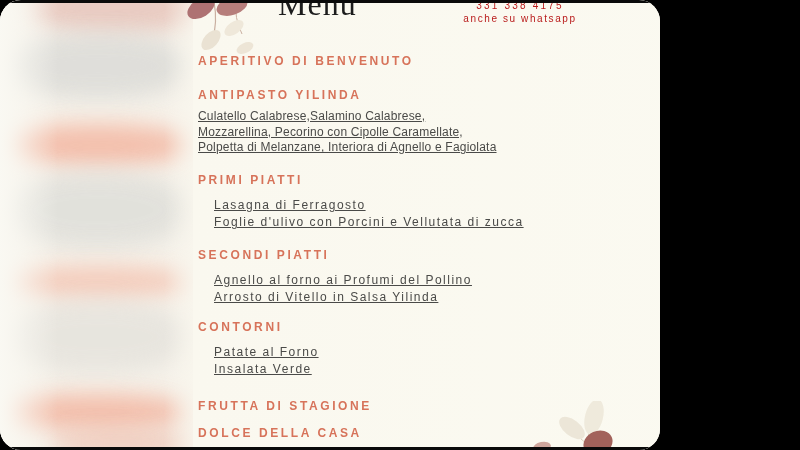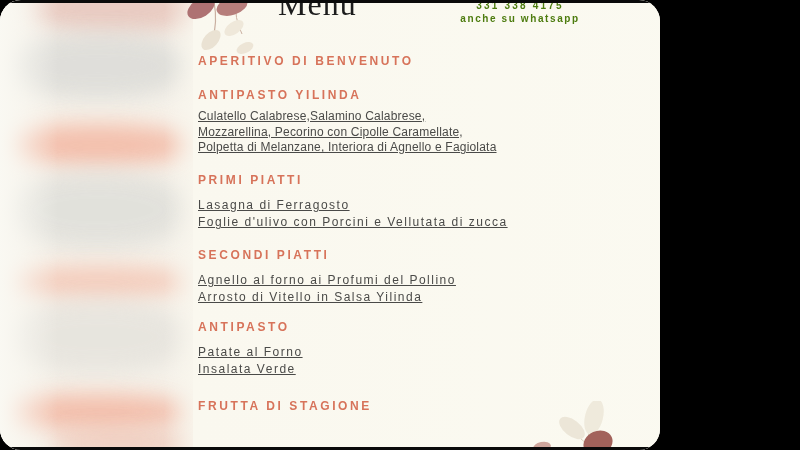--- a/index.html
+++ b/index.html
@@ -24,31 +24,31 @@
   .blob.salmon4{left:50px;top:432px;width:145px;height:24px;background:#EDBFAF;opacity:.8;}
   .blur-fade{position:absolute;left:0;top:0;width:193px;height:450px;
              background:linear-gradient(to right,rgba(250,249,243,.95),rgba(250,249,243,0) 30%,rgba(250,248,239,0) 85%,rgba(250,248,239,.6));}
 
   
   .card{position:absolute;left:193px;top:0;width:607px;height:450px;
         background:linear-gradient(to right,#FAF8EF, #FBFAF1);}
 
   .menu-title{position:absolute;left:278px;top:-14px;font-family:"Liberation Serif",serif;
               font-size:32px;letter-spacing:1px;color:#1C1C1C;z-index:5;}
-  .contact{position:absolute;left:430px;top:0;width:180px;text-align:center;color:#4d7c0f;z-index:5;font-weight:bold;}
+  .contact{position:absolute;left:430px;top:0;width:180px;text-align:center;color:#b91c1c;z-index:5;}
   .contact .phone{font-size:10px;letter-spacing:2.2px;line-height:12px;}
   .contact .note{font-size:10px;letter-spacing:1.6px;line-height:12px;margin-top:1px;}
 
   .section{position:absolute;left:198px;z-index:4;}
   .section h2{margin:0;font-size:12px;font-weight:bold;letter-spacing:2.6px;color:#D7735A;line-height:15px;}
   .items{margin:0;padding:0;color:#4A4A48;font-size:12px;}
   .items div{white-space:nowrap;text-decoration:underline;}
   .items--tight{margin-top:6px;letter-spacing:0.2px;}
   .items--tight div{line-height:15.6px;}
-  .items--wide{margin-top:9px;letter-spacing:1.5px;}
+  .items--wide{margin-top:9px;letter-spacing:1.5px;margin-left:16px;}
   .items--wide div{line-height:17.4px;}
   .s0{top:54px;} .s1{top:88px;} .s2{top:173px;} .s3{top:248px;}
   .s4{top:320px;} .s5{top:399px;} .s6{top:426px;}
 
   .leaf-svg{position:absolute;z-index:3;}
   .leaf-topleft{left:184px;top:0;}
   .leaf-bottomright{left:528px;top:401px;}
 </style>
 </head>
 <body>
@@ -118,27 +118,30 @@
 
   <div class="section s3">
     <h2>SECONDI PIATTI</h2>
     <div class="items items--wide">
       <div>Agnello al forno ai Profumi del Pollino</div>
       <div>Arrosto di Vitello in Salsa Yilinda</div>
     </div>
   </div>
 
   <div class="section s4">
-    <h2>ANTIPASTO</h2>
+    <h2>CONTORNI</h2>
     <div class="items items--wide">
       <div>Patate al Forno</div>
       <div>Insalata Verde</div>
     </div>
   </div>
 
   <div class="section s5">
     <h2>FRUTTA DI STAGIONE</h2>
   </div>
 
+  <div class="section s6">
+    <h2>DOLCE DELLA CASA</h2>
+  </div>
 
   <div class="bar top"></div>
   <div class="bar bottom"></div>
 </div>
 
 </body></html>

